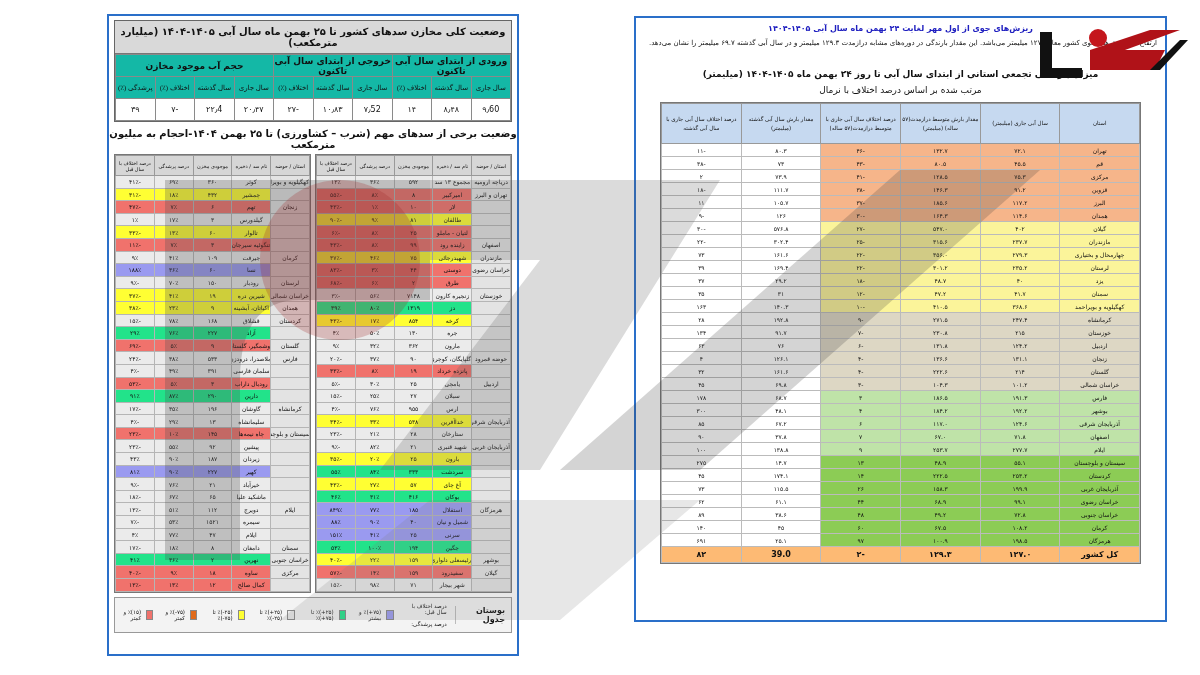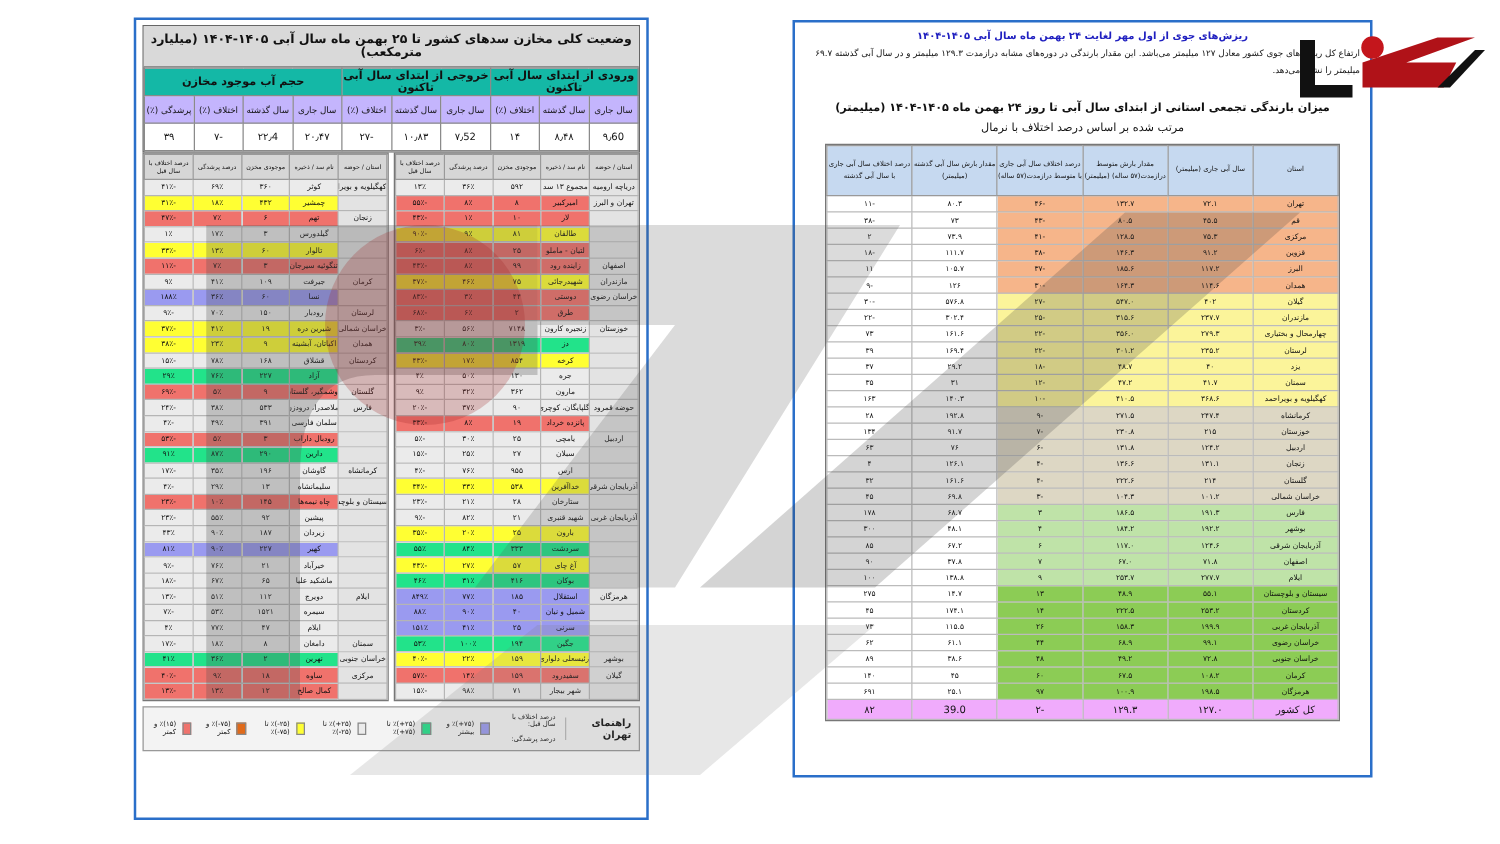--- a/index.html
+++ b/index.html
@@ -15,21 +15,21 @@
   .summary {
     margin: 4px 5px 0 5px; border: 1px solid #666; font-size: 8px;
   }
   .summary .s-title {
     background: #d9d9d9; text-align: center; font-weight: bold; font-size: 10px;
     padding: 5px 0; border-bottom: 1px solid #777;
   }
   .summary table { width: 100%; border-collapse: collapse; table-layout: fixed; }
   .summary td { border: 1px solid #8a8a8a; text-align: center; height: 22px; }
   .summary .grp td { background: #14b8a6; font-weight: bold; font-size: 9px; }
-  .summary .hdr td { background: #c4b5fd; font-size: 7px; }
+  .summary .hdr td { background: #14b8a6; font-size: 7px; font-family: Liberation Serif, serif; }
   .summary .val td { background: #fff; font-size: 8px; }
 
   .dams-title { text-align: center; font-weight: bold; font-size: 10px; padding: 6px 0 4px; }
   .dams-wrap { display: flex; flex-direction: row; margin: 0 5px; gap: 4px; }
   .dams { flex: 1; border: 1px solid #777; }
   .dams table { width: 100%; border-collapse: collapse; table-layout: fixed; }
   .dams th {
     background: #d6d6d6; font-size: 5px; font-weight: normal; height: 20px; border: 1px solid #999;
   }
   .dams td {
@@ -46,39 +46,39 @@
     margin: 4px 5px; border: 1px solid #999; background: #f3f3f3; height: 36px;
     display: flex; align-items: center; font-size: 5.5px; padding: 0 6px; gap: 8px;
   }
   .legend .lg-title { font-size: 8px; font-weight: bold; border-left: 1px solid #bbb; padding-left: 8px; }
   .legend .lg-labels { display: flex; flex-direction: column; gap: 6px; }
   .legend .sw { display: inline-block; width: 10px; height: 10px; vertical-align: middle; border: 1px solid #888; margin-left: 3px; }
   .legend .item { display: flex; align-items: center; gap: 2px; }
 
   
   .right-doc {
-    position: absolute; left: 634px; top: 16px; width: 464px; height: 606px;
+    position: absolute; left: 634px; top: 16px; width: 533px; height: 606px;
     border: 2px solid #2a6fc9; background: #fff; direction: rtl;
   }
   .rain-head { text-align: center; color: #2020c0; font-weight: bold; font-size: 8px; padding-top: 6px; }
   .rain-para { font-size: 7px; line-height: 13px; padding: 4px 8px 0 8px; text-align: right; }
   .rain-title { text-align: center; font-size: 9px; font-weight: bold; padding-top: 16px; line-height: 16px; }
   .rain-table { margin: 4px 24px 0 24px; border: 1px solid #777; }
   .rain-table table { width: 100%; border-collapse: collapse; table-layout: fixed; }
   .rain-table th {
     background: #c6d9f0; font-size: 5.5px; font-weight: normal; height: 40px; border: 1px solid #999; line-height: 9px;
   }
   .rain-table td { font-size: 6px; height: 13px; border: 1px solid #bbb; text-align: center; }
   .rain-table td.num-w { background: #fff; }
   .r-org { background: #f6b58a; }
   .r-yel { background: #fbf49a; }
   .r-tan { background: #ddd7c4; }
   .r-lgr { background: #bfe3a8; }
   .r-grn { background: #8ccc55; }
-  .rain-table tr.total td { background: #f0abfc; font-weight: normal; font-size: 8px; height: 16px; }
+  .rain-table tr.total td { background: #fdba74; font-weight: bold; font-size: 8px; height: 16px; }
 
   
   .watermark { position: absolute; left: 0; top: 0; width: 1200px; height: 675px; pointer-events: none; }
   .logo { position: absolute; left: 1030px; top: 20px; width: 160px; height: 60px; }
 </style>
 </head>
 <body>
 
 <div class="left-doc">
   <div class="summary">
@@ -111,20 +111,21 @@
             <td>-۲۷</td>
             <td>۲۰٫۴۷</td>
             <td>۲۲٫4</td>
             <td>-۷</td>
             <td>۳۹</td>
           </tr>
     </tbody>
       </table>
   </div>
 
+  <div class="dams-title">وضعیت برخی از سدهای مهم (شرب – کشاورزی) تا ۲۵ بهمن ۱۴۰۴-احجام به میلیون مترمکعب</div>
 
   <div class="dams-wrap">
     <div class="dams">
       <table>
           <thead>
             <tr class="dhdr">
               <th>استان / حوضه</th>
               <th>نام سد / ذخیره</th>
               <th>موجودی مخزن</th>
               <th>درصد پرشدگی</th>
@@ -608,21 +609,21 @@
               <td class="c-red">۱۲</td>
               <td class="c-red">۱۳٪</td>
               <td class="c-red">-۱۳٪</td>
             </tr>
           </tbody>
         </table>
     </div>
   </div>
 
   <div class="legend">
-    <div class="lg-title">راهنمای تهران</div>
+    <div class="lg-title">بوستان جدول</div>
     <div class="lg-labels">
       <span>درصد اختلاف با سال قبل:</span>
       <span>درصد پرشدگی:</span>
     </div>
     <div id="legend-items" style="display:flex; gap:10px; align-items:center; flex-wrap:nowrap;">
         <div class="item">
           <span class="sw" style="background: rgb(154, 154, 240);"></span>
           <span>(۷۵+)٪ و بیشتر</span>
         </div>
         <div class="item">

